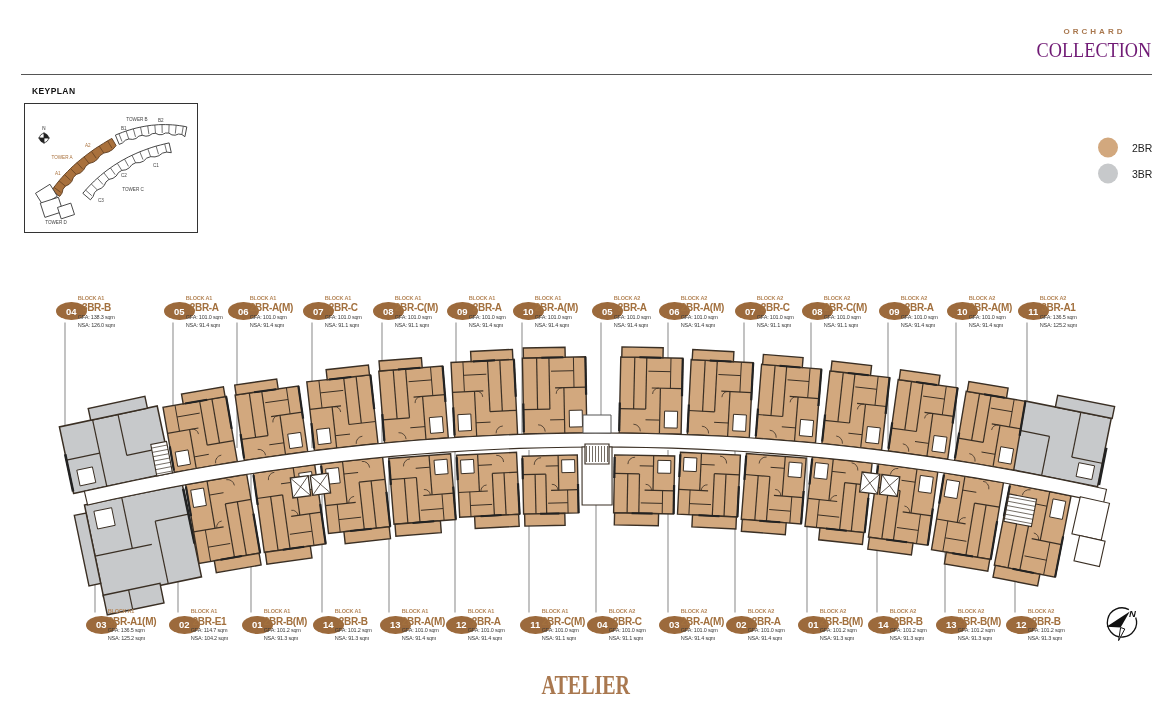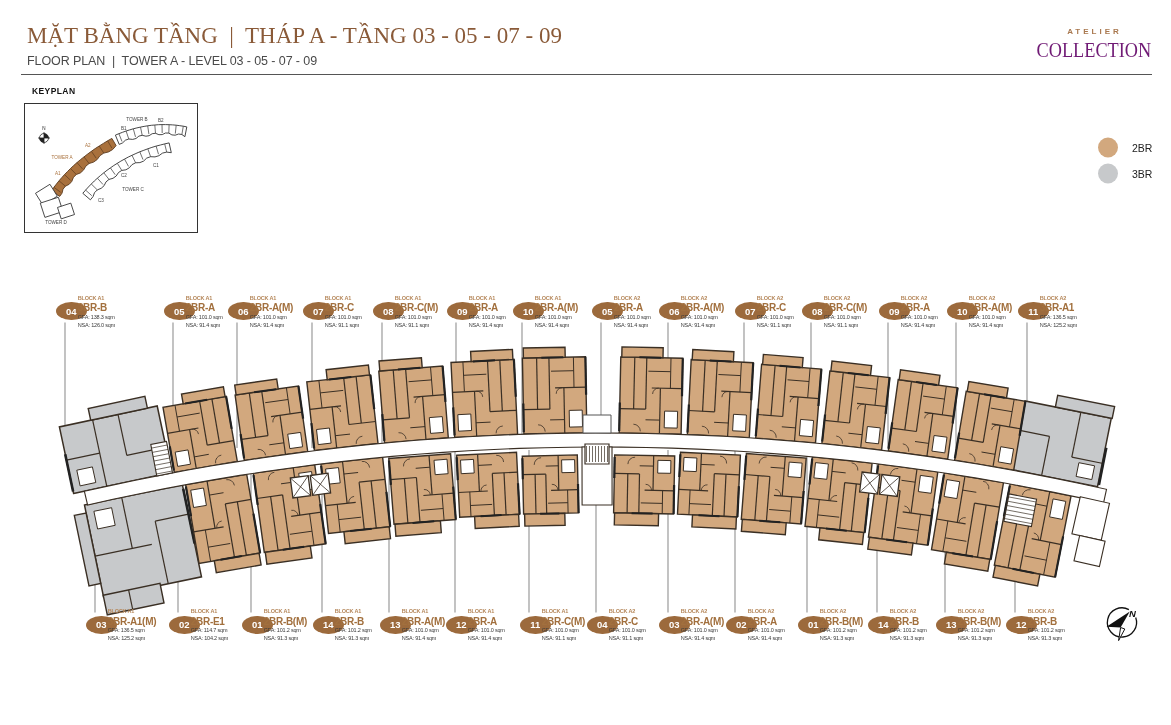--- a/index.html
+++ b/index.html
@@ -3,39 +3,38 @@
 <meta charset="utf-8">
 <style>
 html,body{margin:0;padding:0;background:#ffffff;}
 #page{position:relative;width:1171px;height:725px;background:#fff;overflow:hidden;
 font-family:"Liberation Sans",sans-serif;}
 .co{position:absolute;}
 .co .num{position:absolute;left:0;top:7.6px;width:31px;height:18.4px;border-radius:50%;background:#9c6a3c;color:#fff;
 font-size:9.5px;font-weight:bold;display:flex;align-items:center;justify-content:center;}
 .co .ct{position:absolute;left:22px;top:0;white-space:nowrap;}
 .co .blk{font-size:5.5px;font-weight:bold;color:#b5875a;letter-spacing:-0.2px;height:7.8px;}
-.co .un{font-size:10px;font-weight:bold;color:#a2703e;letter-spacing:-0.3px;height:11.6px;}
+.co .un{font-size:10px;font-weight:bold;color:#a2703e;letter-spacing:-0.3px;height:11.6px;text-align:center;}
 .co .ar{font-size:5.5px;color:#3a3a3a;letter-spacing:-0.2px;height:7.7px;}
 </style>
 </head>
 <body>
 <div id="page">
 
-<div style="position:absolute;left:27px;top:23px;font-family:'Liberation Serif',serif;font-size:23px;color:#8a5a38;">MẶT BẰNG TẦNG&nbsp; |&nbsp; THÁP A - TẦNG 03 - 05 - 07 - 09</div>
-
-<div style="position:absolute;left:27px;top:54px;font-size:12.5px;color:#4a4a4a;letter-spacing:-0.1px;">FLOOR PLAN&nbsp; |&nbsp; TOWER A - LEVEL 03 - 05 - 07 - 09</div>
-
-<div style="position:absolute;left:1037px;top:27px;width:115px;text-align:center;color:#a9784f;font-size:8px;letter-spacing:3px;font-weight:bold;">ATELIER</div>
+
+
+<div style="position:absolute;left:1037px;top:27px;width:115px;text-align:center;color:#a9784f;font-size:8px;letter-spacing:3px;font-weight:bold;">ORCHARD</div>
 
 <div style="position:absolute;left:1028px;top:38px;width:125px;text-align:center;color:#701a75;"><span style="display:inline-block;font-family:'Liberation Serif',serif;font-size:21px;transform:scaleX(0.87);transform-origin:center;">COLLECTION</span></div>
 
 <div style="position:absolute;left:21px;top:74px;width:1131px;height:0;border-top:1.6px solid #555;"></div>
 
 <div style="position:absolute;left:32px;top:86px;font-size:8.5px;font-weight:bold;color:#111;letter-spacing:0.4px;">KEYPLAN</div>
 
+<div style="position:absolute;left:0;top:670px;width:1171px;text-align:center;color:#a9784f;"><span style="display:inline-block;font-family:'Liberation Serif',serif;font-size:27px;font-weight:bold;transform:scaleX(0.74);transform-origin:center;">ATELIER</span></div>
 
 <svg width="1171" height="725" viewBox="0 0 1171 725" style="position:absolute;left:0;top:0;">
 
 <g stroke="#9a9a9a" stroke-width="1.2">
 <line x1="65" y1="322.5" x2="65" y2="448"></line>
 <line x1="173" y1="322.5" x2="173" y2="448"></line>
 <line x1="237" y1="322.5" x2="237" y2="448"></line>
 <line x1="312" y1="322.5" x2="312" y2="448"></line>
 <line x1="382" y1="322.5" x2="382" y2="448"></line>
 <line x1="456" y1="322.5" x2="456" y2="448"></line>

